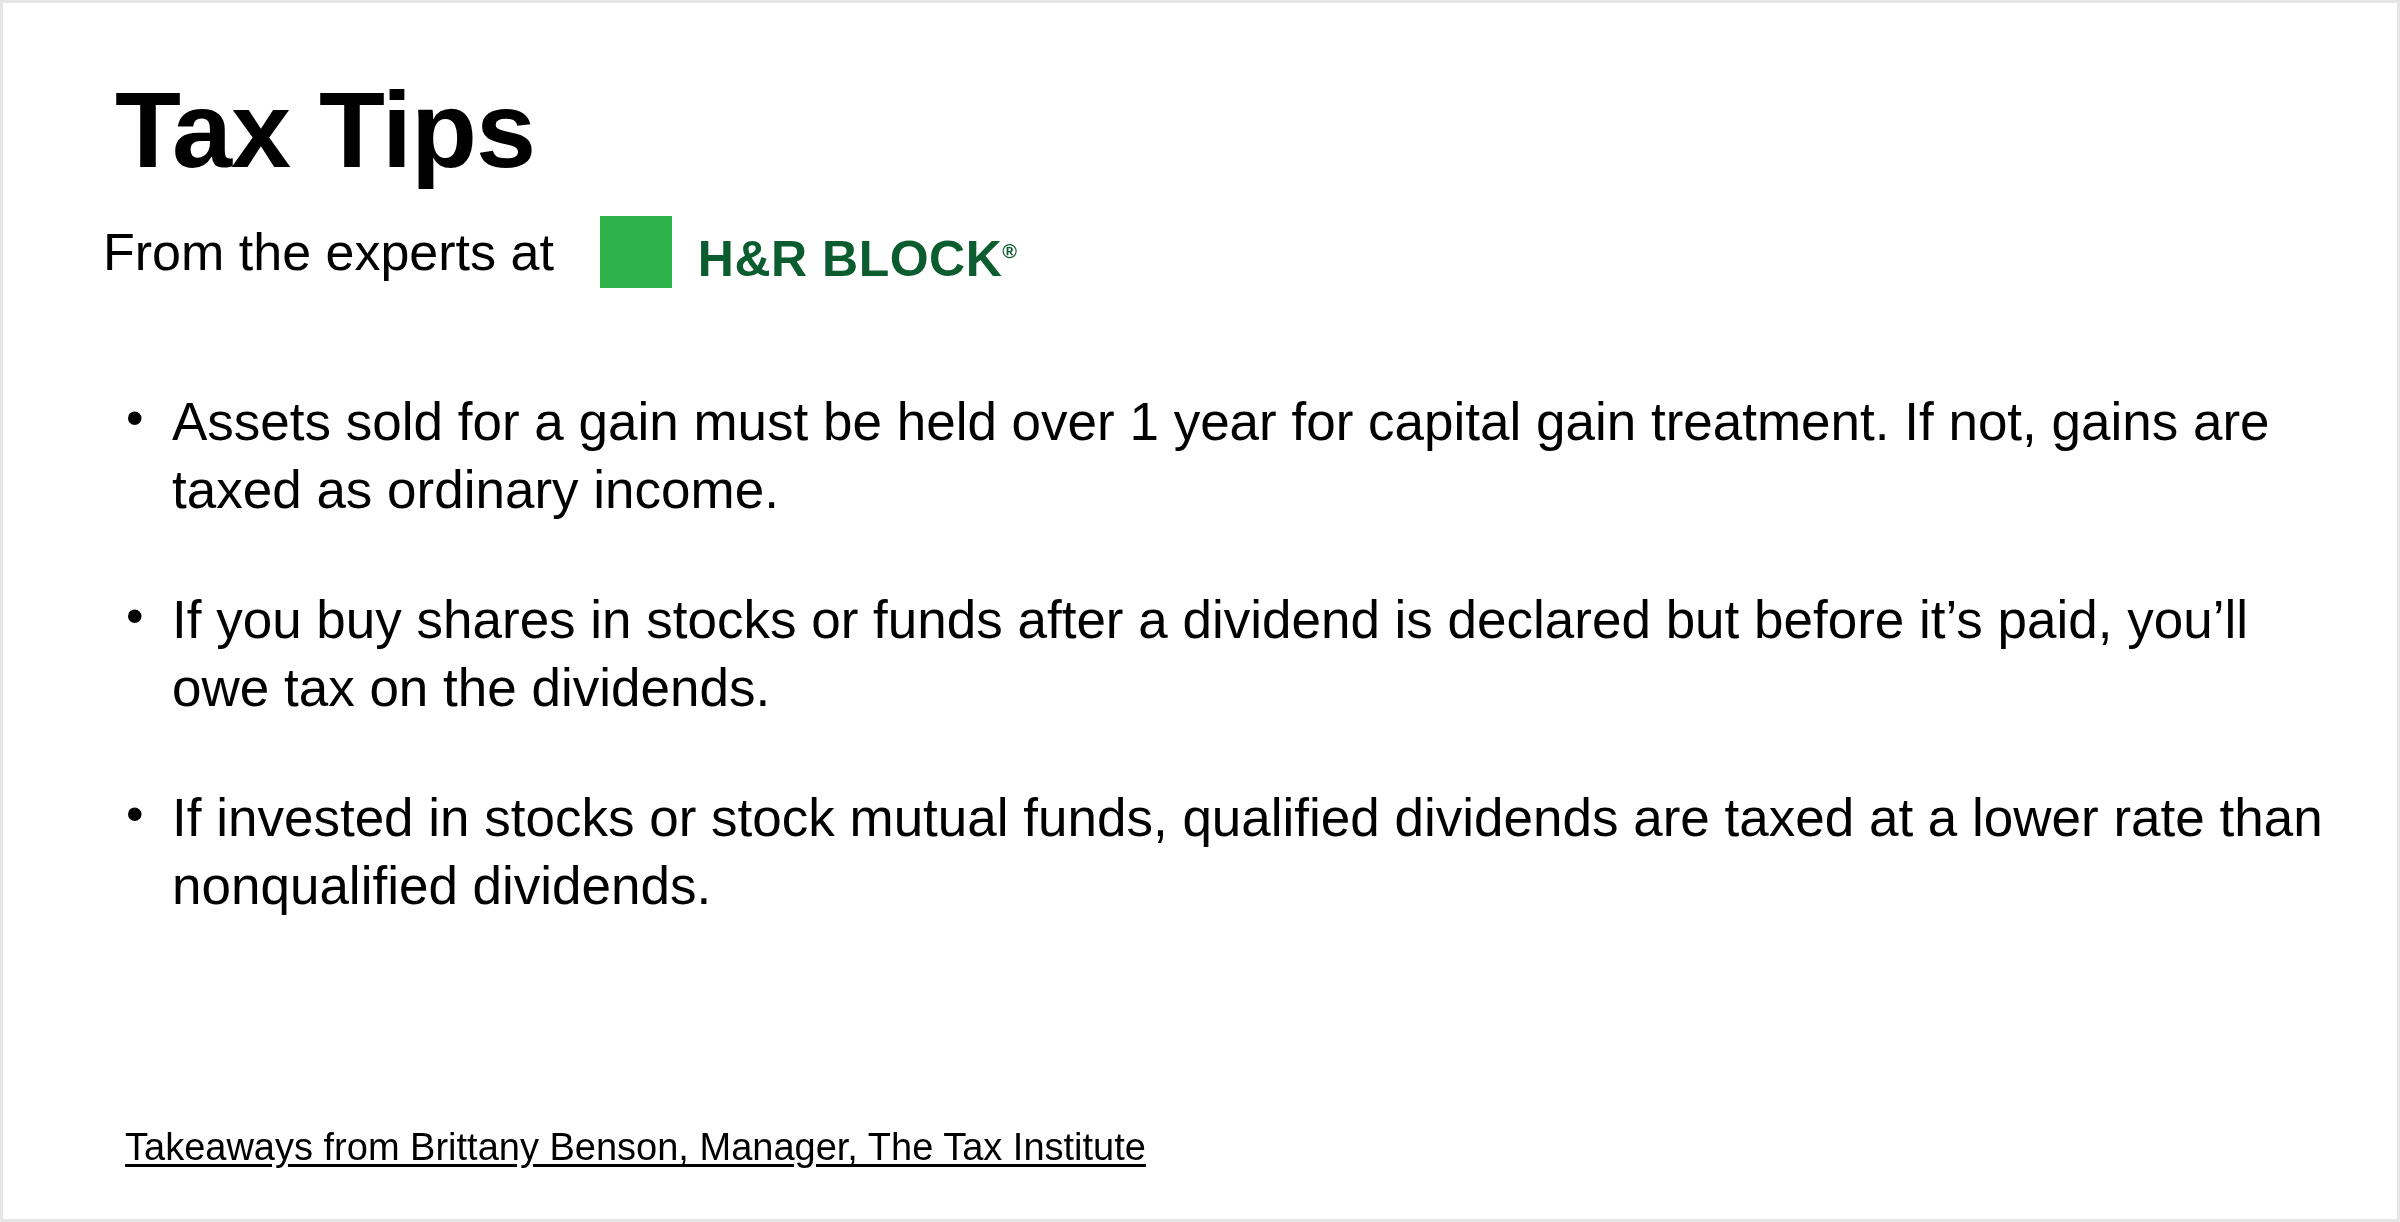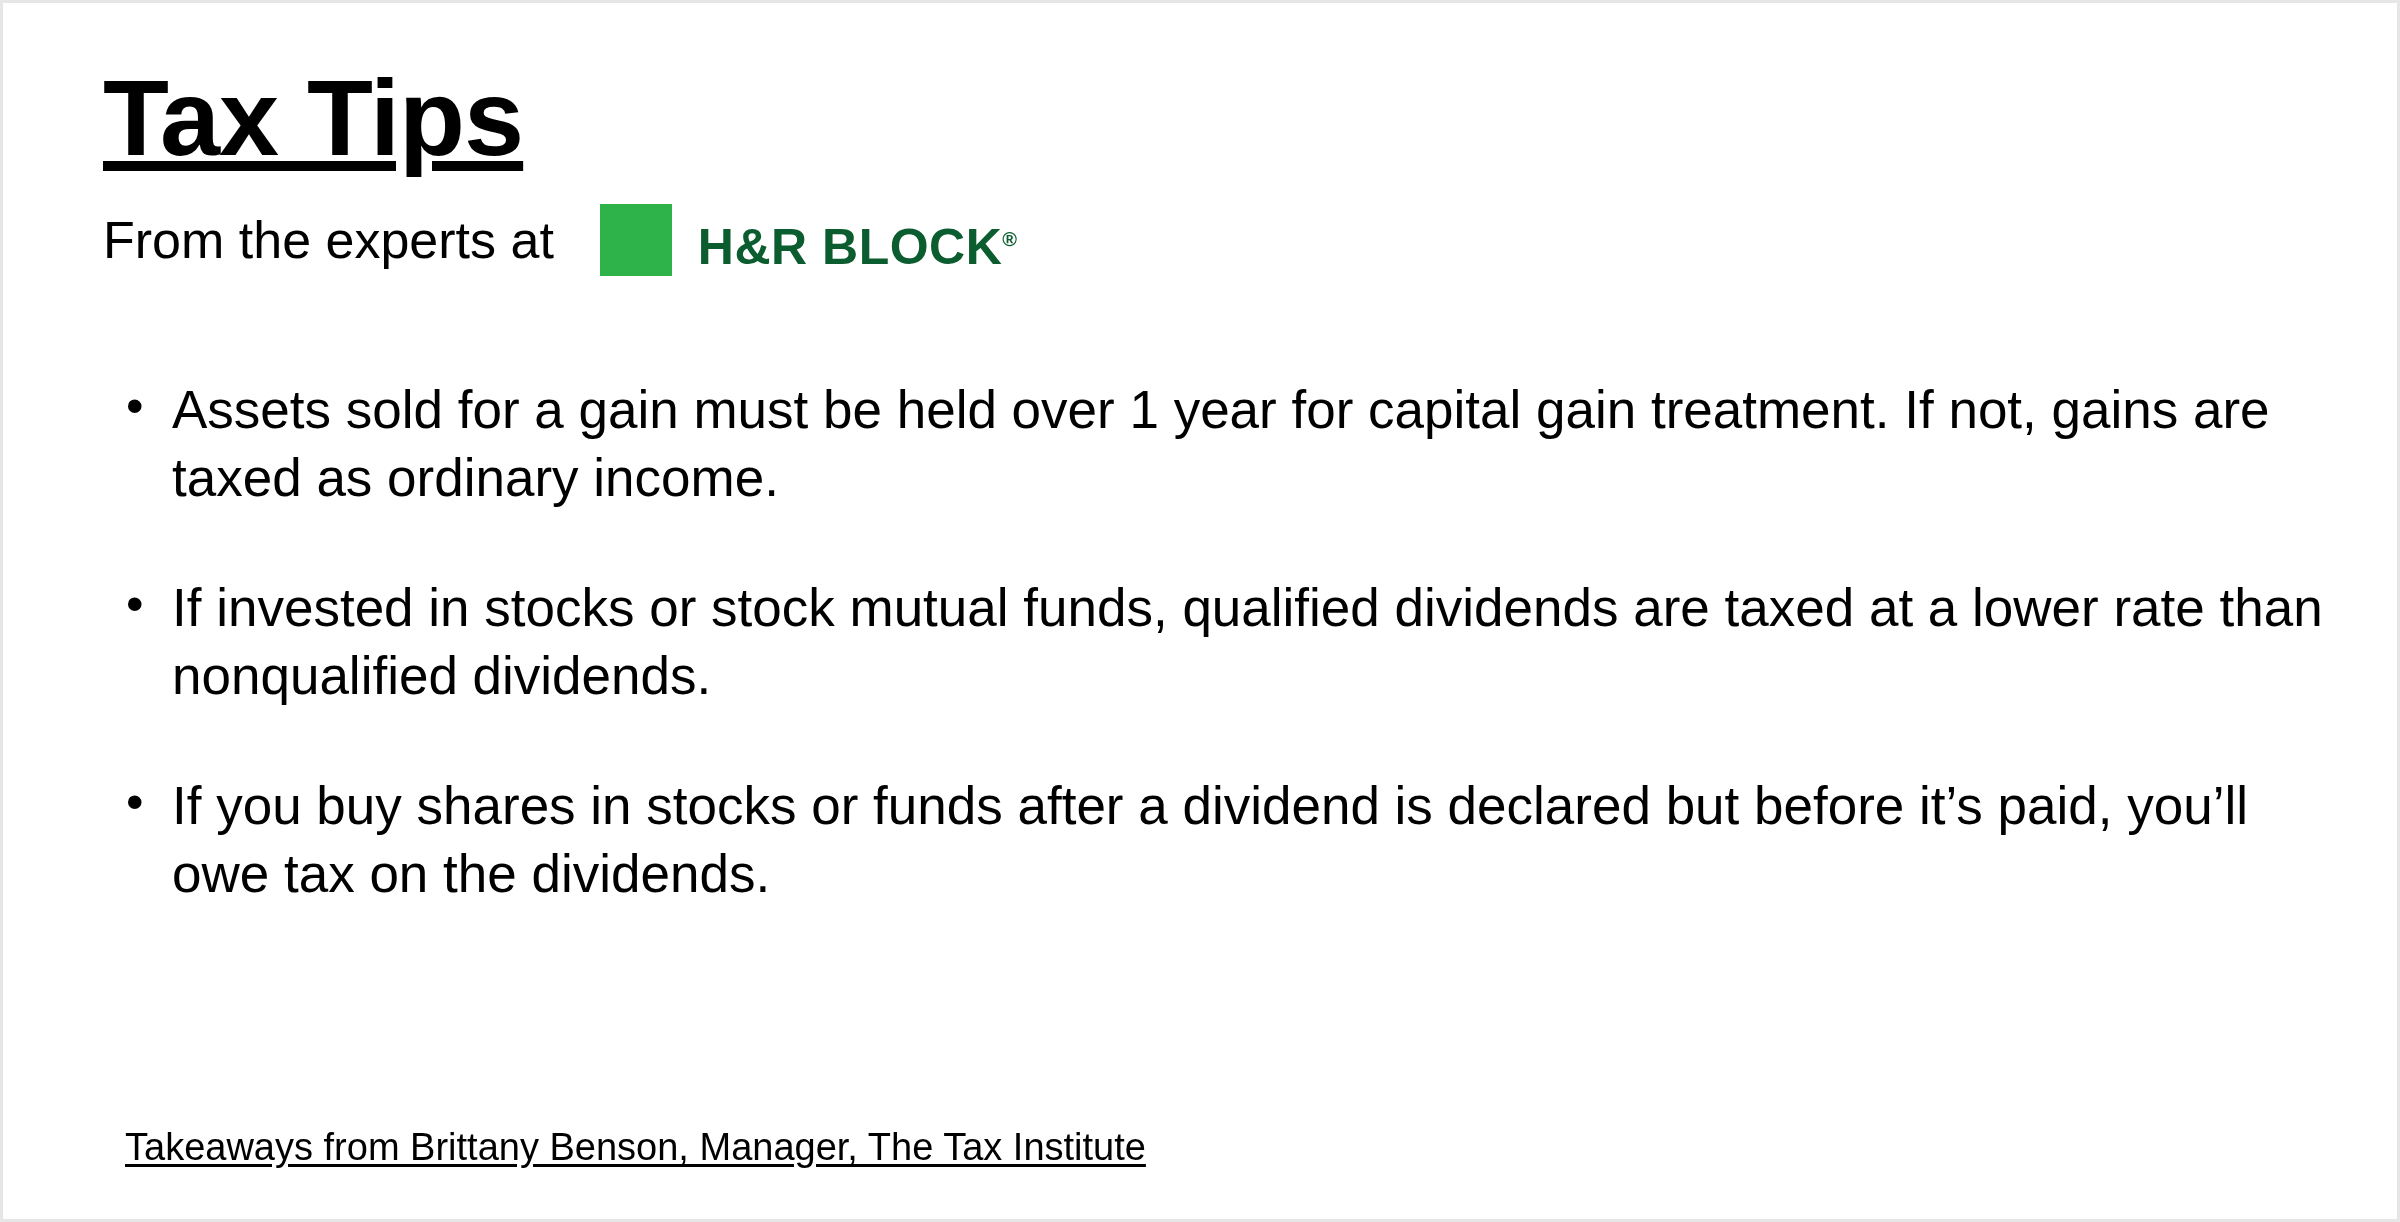--- a/index.html
+++ b/index.html
@@ -24,23 +24,22 @@
     position: absolute;
     left: 100px;
     top: 58px;
     right: 60px;
   }
   .title {
     font-size: 108px;
     font-weight: 700;
     letter-spacing: -1px;
     line-height: 1.05;
-    margin: 0;
+    margin: 12px;
     color: #000000;
-    text-decoration: underline;
   }
   .byline-row {
     display: flex;
     align-items: center;
     margin-top: 30px;
   }
   .byline-text {
     font-size: 52px;
     font-weight: 400;
     line-height: 1.1;
@@ -122,21 +121,21 @@
     <div class="byline-row">
       <div class="byline-text">From the experts at</div>
       <div class="hrb-logo">
         <span class="hrb-square"></span>
         <span class="hrb-wordmark"><span>H&amp;R BLOCK</span><span class="hrb-reg">®</span></span>
       </div>
     </div>
 
     <ul class="bullets">
       <li class="bullet">Assets sold for a gain must be held over 1 year for capital gain treatment. If not, gains are taxed as ordinary income.</li>
+      <li class="bullet">If you buy shares in stocks or funds after a dividend is declared but before it’s paid, you’ll owe tax on the dividends.</li>
       <li class="bullet">If invested in stocks or stock mutual funds, qualified dividends are taxed at a lower rate than nonqualified dividends.</li>
-      <li class="bullet">If you buy shares in stocks or funds after a dividend is declared but before it’s paid, you’ll owe tax on the dividends.</li>
     </ul>
 
   </div>
 
   <div class="footnote">Takeaways from Brittany Benson, Manager, The Tax Institute</div>
 
 </div>
 
 </body></html>

